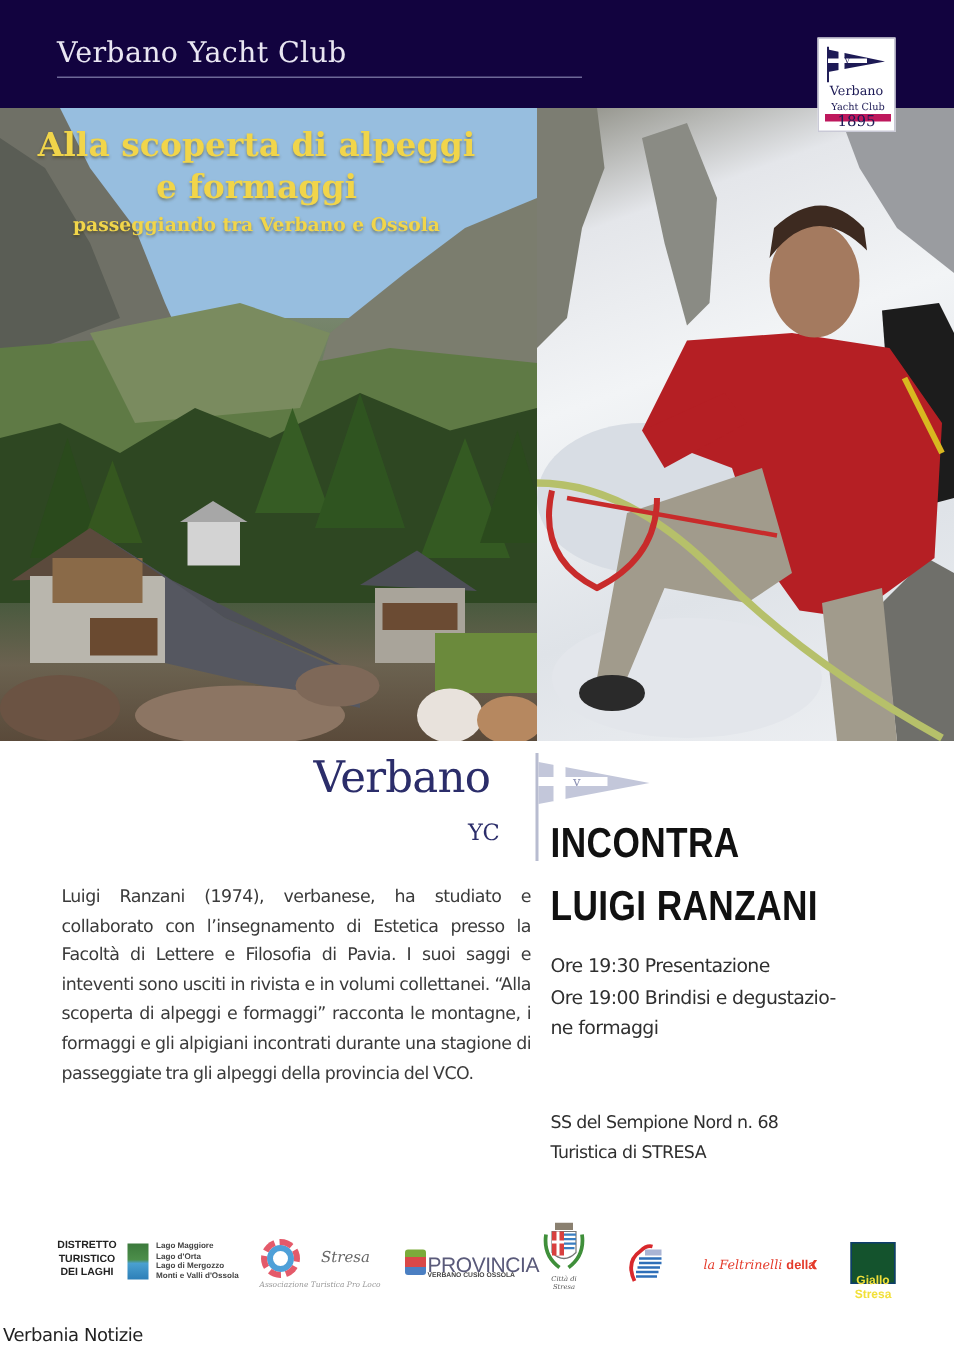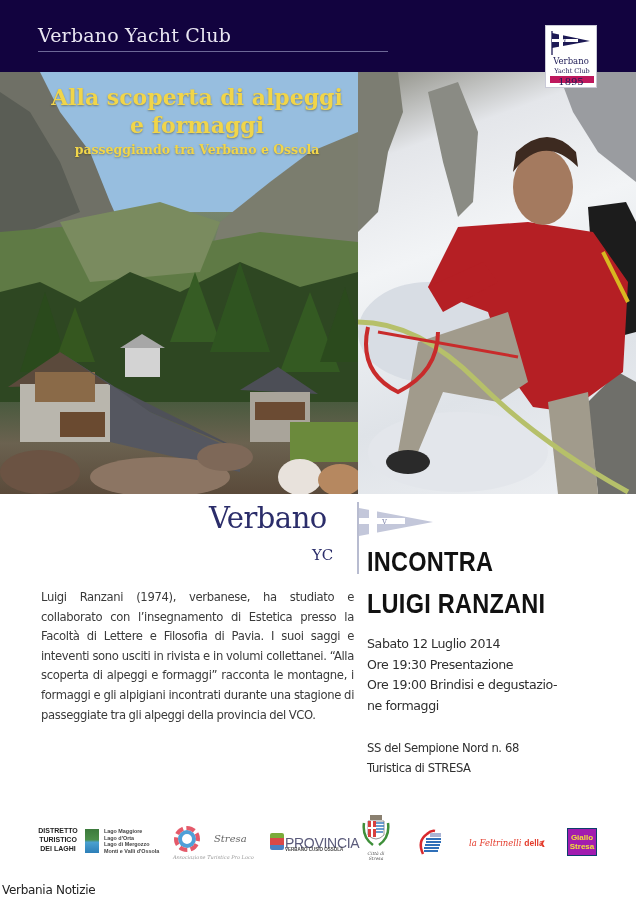--- a/index.html
+++ b/index.html
@@ -11,30 +11,30 @@
   .header-rule { position: absolute; left: 38px; top: 51px; width: 350px; height: 1px; background: #6d6897; }
 
   .photos { position: absolute; left: 0; top: 72px; width: 636px; height: 422px; }
   .photo-left { position: absolute; left: 0; top: 0; width: 358px; height: 422px; overflow: hidden;
     background:
       linear-gradient(180deg, #8cb4d8 0%, #9cc0de 14%, #7f8a78 28%, #6d7f5e 40%, #3f5a2e 56%, #2f4a24 68%, #495a3e 78%, #6b6250 88%, #5a4a3a 100%); }
   .photo-right { position: absolute; left: 358px; top: 0; width: 278px; height: 422px; overflow: hidden;
     background: linear-gradient(160deg, #8a8a80 0%, #e4e6ea 18%, #f2f4f6 40%, #dfe3e8 70%, #eef0f3 100%); }
 
   .mtn { position: absolute; }
-  .cover-title { position: absolute; left: 0; width: 342px; text-align: center; font-family: "DejaVu Serif", serif; font-weight: bold; color: #f1d54a; text-shadow: 0 1px 2px rgba(60,50,0,0.45); margin-left: 26px; }
+  .cover-title { position: absolute; left: 0; width: 342px; text-align: center; font-family: "DejaVu Serif", serif; font-weight: bold; color: #f1d54a; text-shadow: 0 1px 2px rgba(60,50,0,0.45); }
   .cover-t1 { top: 12px; font-size: 22px; }
   .cover-t2 { top: 40px; font-size: 22px; }
   .cover-t3 { top: 70px; font-size: 12.5px; }
   .climber { position: absolute; }
 
   .logo-box { position: absolute; left: 545px; top: 25px; width: 52px; height: 63px; background: #ffffff; border: 1px solid #c9c9d6; text-align: center; }
   .logo-flag { position: absolute; left: 4px; top: 5px; }
   .logo-name { position: absolute; left: 0; top: 30px; width: 100%; font-family: "DejaVu Serif", serif; font-size: 8.5px; color: #1d1a55; }
-  .logo-sub { position: absolute; left: 4px; top: 41px; width: 44px; font-family: "DejaVu Serif", serif; font-size: 6.5px; color: #1d1a55; border-bottom: 7px solid #be185d; padding-bottom: 1px; }
+  .logo-sub { position: absolute; left: 4px; top: 41px; width: 44px; font-family: "DejaVu Serif", serif; font-size: 6.5px; color: #1d1a55; border-bottom: 5px solid #be185d; padding-bottom: 1px; }
   .logo-year { position: absolute; left: 0; top: 50px; width: 100%; font-family: "DejaVu Serif", serif; font-size: 10px; color: #1d1a55; }
 
   .brand-verbano { position: absolute; left: 209px; top: 501px; font-family: "DejaVu Serif", serif; font-size: 29px; color: #2b2d6a; letter-spacing: -0.5px; }
   .brand-yc { position: absolute; left: 312px; top: 546px; font-family: "DejaVu Serif", serif; font-size: 15px; color: #2b2d6a; }
   .brand-flag { position: absolute; left: 355px; top: 502px; }
 
   .event-title { position: absolute; left: 367px; font-family: "Liberation Sans", sans-serif; font-weight: bold; color: #111; transform: scaleX(0.84); transform-origin: left top; letter-spacing: 0.3px; }
   .event-t1 { top: 546px; font-size: 28px; }
   .event-t2 { top: 588px; font-size: 28px; }
 
@@ -53,21 +53,21 @@
   .stresa-sub { position: absolute; left: 173px; top: 854px; font-family: "DejaVu Serif", serif; font-style: italic; font-size: 5px; color: #999; }
   .prov-icon { position: absolute; left: 270px; top: 833px; width: 14px; height: 17px; background: linear-gradient(180deg, #7bab3a 0 30%, #d94848 30% 70%, #4b7fc2 70% 100%); border-radius: 2px; }
   .prov-word { position: absolute; left: 285px; top: 835px; font-family: "Liberation Sans", sans-serif; font-size: 14px; color: #5a5a7a; letter-spacing: -0.3px; }
   .prov-sub { position: absolute; left: 285px; top: 847px; font-family: "Liberation Sans", sans-serif; font-size: 4.5px; color: #444; font-weight: bold; }
   .crest { position: absolute; left: 361px; top: 815px; width: 30px; height: 34px; }
   .crest-sub { position: absolute; left: 361px; top: 851px; width: 30px; text-align: center; font-family: "DejaVu Serif", serif; font-style: italic; font-size: 4.5px; color: #555; }
   .sistema { position: absolute; left: 413px; top: 826px; width: 30px; height: 30px; }
   .feltrinelli { position: absolute; left: 469px; top: 838px; font-family: "DejaVu Serif", serif; font-size: 8.5px; color: #e43b2b; white-space: nowrap; }
   .feltrinelli b { font-family: "Liberation Sans", sans-serif; }
   .felt-mark { position: absolute; left: 540px; top: 834px; font-family: "Liberation Sans", sans-serif; font-weight: bold; font-size: 16px; color: #e43b2b; }
-  .giallo { position: absolute; left: 567px; top: 828px; width: 30px; height: 28px; background: #a21caf; border: 1px solid #0d3d6c; text-align: center; font-family: "Liberation Sans", sans-serif; font-weight: bold; font-size: 8px; line-height: 9px; color: #f2e03a; padding-top: 4px; }
+  .giallo { position: absolute; left: 567px; top: 828px; width: 30px; height: 28px; background: #14532d; border: 1px solid #0d3d6c; text-align: center; font-family: "Liberation Sans", sans-serif; font-weight: bold; font-size: 8px; line-height: 9px; color: #f2e03a; padding-top: 20px; }
 
   .footer-credit { position: absolute; left: 2px; top: 883px; font-family: "DejaVu Sans", sans-serif; font-size: 12px; color: #222; letter-spacing: -0.3px; }
 </style>
 </head>
 <body>
 
 <div class="header">
   <div class="header-title">Verbano Yacht Club</div>
   <div class="header-rule"></div>
 </div>
@@ -177,21 +177,20 @@
   <text x="27" y="22" font-size="9" fill="#8e93b5" font-family="DejaVu Serif, serif">v</text>
 </svg>
 <div class="brand-yc">YC</div>
 
 <div class="event-title event-t1">INCONTRA</div>
 <div class="event-title event-t2">LUIGI RANZANI</div>
 
 <div class="bio">Luigi Ranzani (1974), verbanese, ha studiato e collaborato con l’insegnamento di Estetica presso la Facoltà di Lettere e Filosofia di Pavia. I suoi saggi e inteventi sono usciti in rivista e in volumi collettanei. “Alla scoperta di alpeggi e formaggi” racconta le montagne, i formaggi e gli alpigiani incontrati durante una stagione di passeggiate tra gli alpeggi della provincia del VCO.</div>
 
 <div class="details">
-  <span class="line">Sabato 12 Luglio 2014</span>
   <span class="line">Ore 19:30 Presentazione</span>
   <span class="line">Ore 19:00 Brindisi e degustazio-</span>
   <span class="line">ne formaggi</span>
 </div>
 
 <div class="venue">
   <span class="v2">SS del Sempione Nord n. 68</span>
   <span class="v3">Turistica di STRESA</span>
 </div>
 

